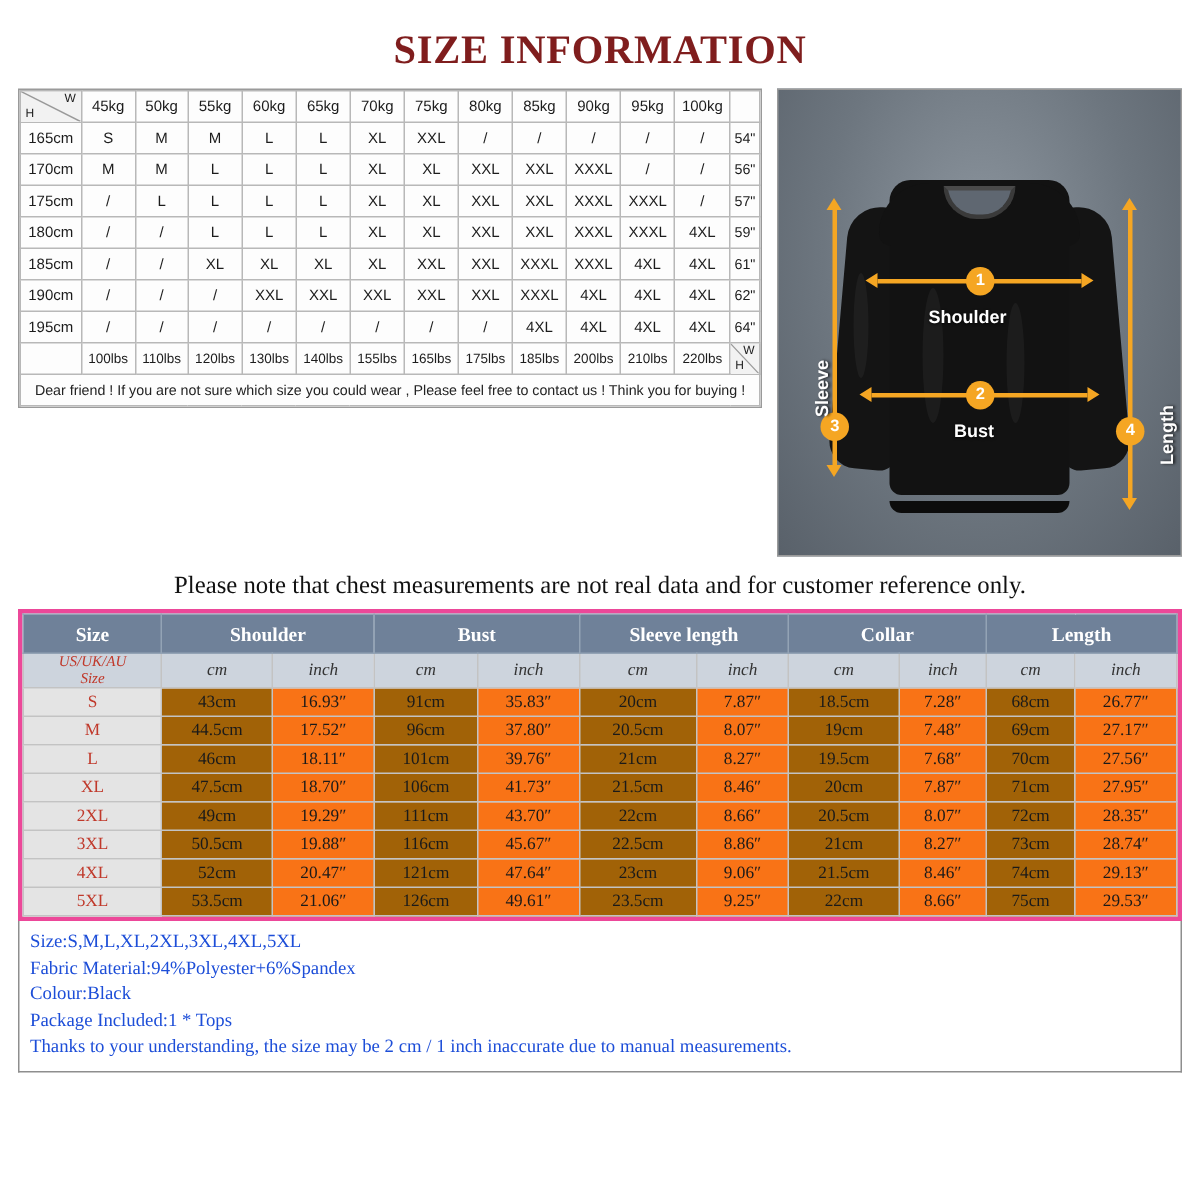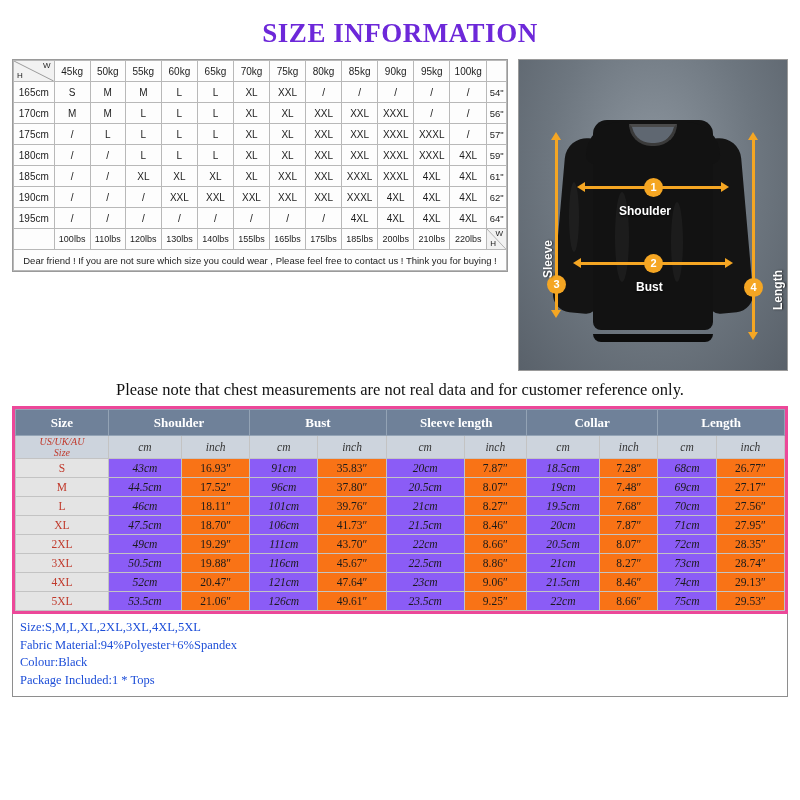--- a/index.html
+++ b/index.html
@@ -16,21 +16,21 @@
     overflow: hidden;
   }
 
   
   .title {
     text-align: center;
     font-family: "Liberation Serif", serif;
     font-weight: bold;
     font-size: 27px;
     letter-spacing: 0.5px;
-    color: #6d28d9;
+    color: #7f1d1d;
     padding-top: 18px;
     padding-bottom: 10px;
   }
 
   
   .top-area {
     display: flex;
     padding: 0 12px;
     gap: 10px;
     align-items: flex-start;
@@ -261,21 +261,21 @@
   tr.spec-sub td.unit {
     color: #333;
     font-style: italic;
     font-weight: normal;
   }
   td.size-col {
     background: #e4e4e4;
     color: #c0392b;
     font-weight: bold;
   }
-  td.cm-col { background: #8b5cf6; font-style: italic; }
+  td.cm-col { background: #a16207; }
   td.in-col { background: #f97316; }
   td.left-al { text-align: left; }
 
   
   .footer {
     margin: 0 12px;
     border: 1px solid #8e8e8e;
     border-top: none;
     padding: 5px 7px 7px 7px;
     font-family: "Liberation Serif", serif;
@@ -638,15 +638,16 @@
           </tr>
         </tbody>
     </table>
   </div>
 
   <div class="footer" id="footer">
       <div>Size:S,M,L,XL,2XL,3XL,4XL,5XL</div>
       <div>Fabric Material:94%Polyester+6%Spandex</div>
       <div>Colour:Black</div>
       <div>Package Included:1 * Tops</div>
+      <div>Thanks to your understanding, the size may be 2 cm / 1 inch inaccurate due to manual measurements.</div>
     </div>
 
 </div>
 
 </body></html>

